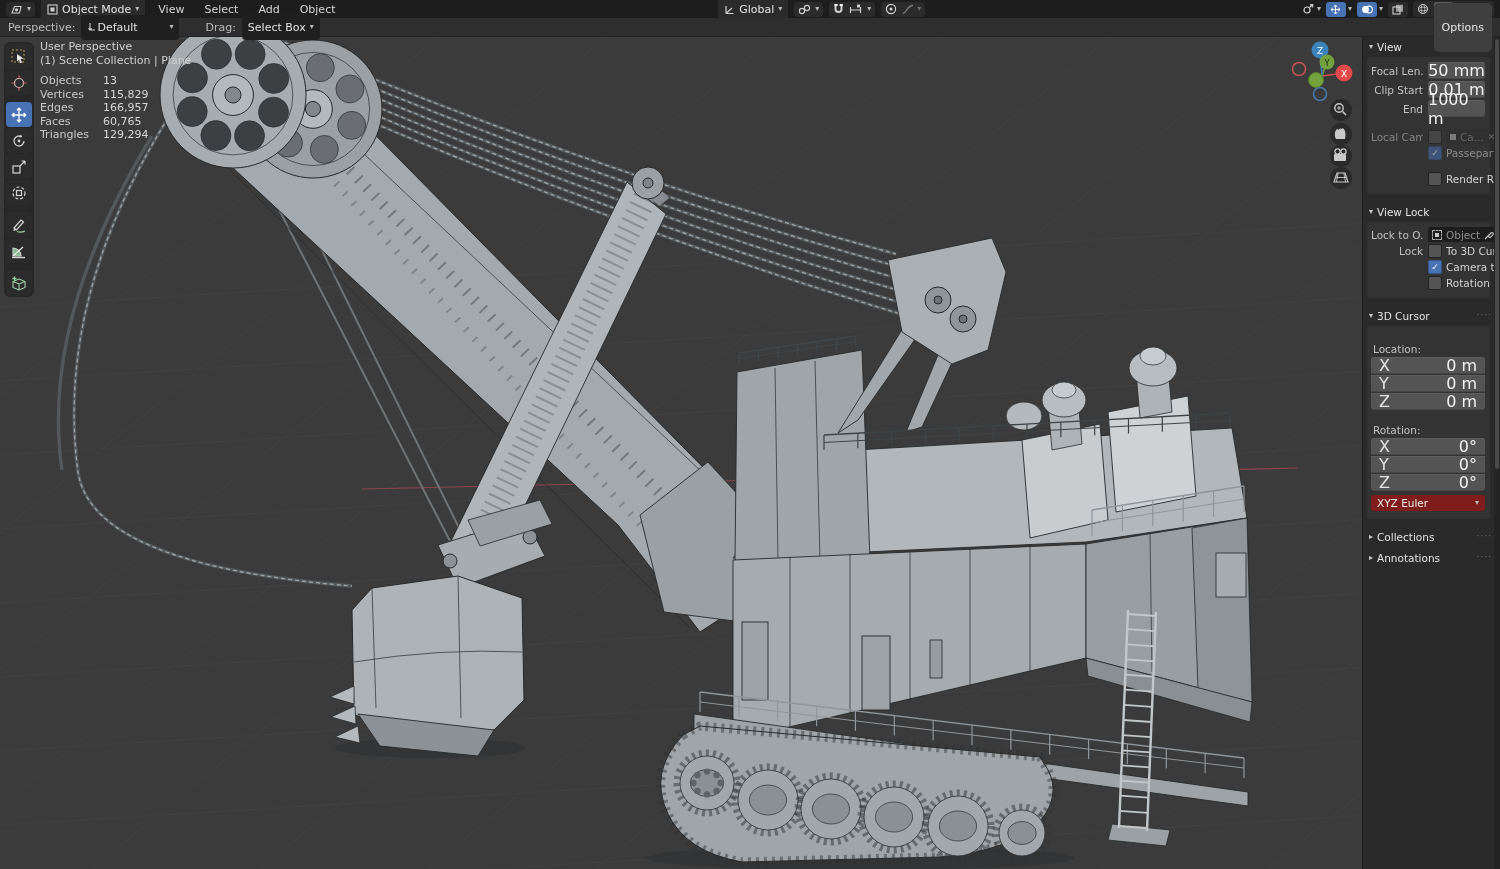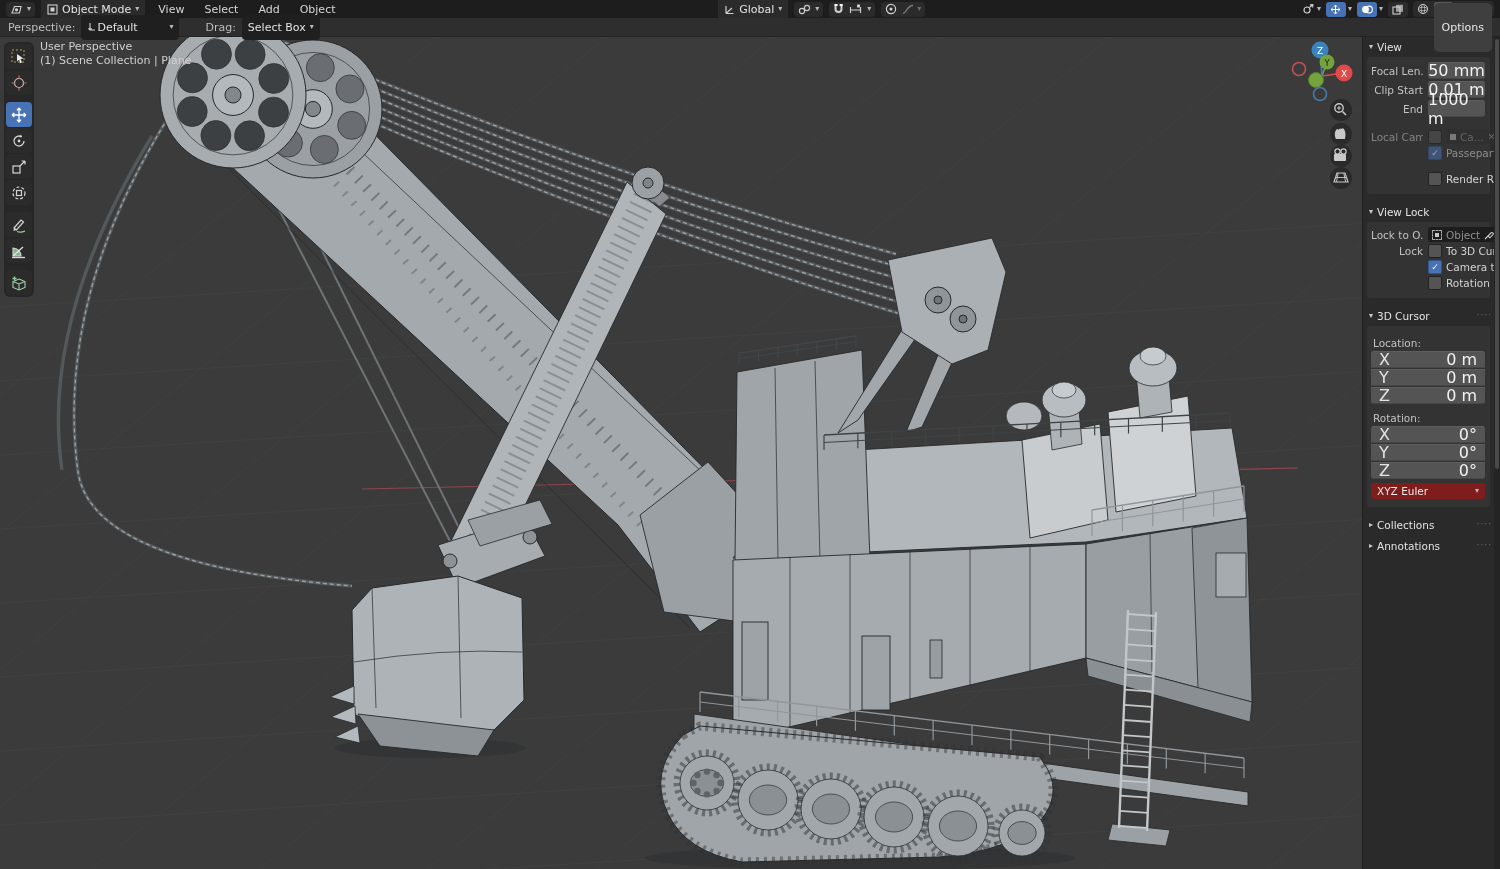--- a/index.html
+++ b/index.html
@@ -64,21 +64,21 @@
     gap:4px;padding:0 4px;color:#8d8d8d}
   .objicon{width:8px;height:8px;border:1px dashed #a9a9a9;position:relative;flex:none}
   .objicon::after{content:"";position:absolute;left:2px;top:2px;width:4px;height:4px;background:#c7c7c7}
   .sqicon{width:6px;height:6px;background:#b5b5b5;flex:none}
   .xicon{margin-left:auto;color:#9a9a9a;font-size:9px}
   .stack{display:flex;flex-direction:column;gap:1px;margin:2px 2px}
   .stack .field{justify-content:space-between;padding:0 8px;border-radius:0}
   .stack .field:first-child{border-radius:3px 3px 0 0}
   .stack .field:last-child{border-radius:0 0 3px 3px}
   .stack .axis{color:#e3e3e3}
-  .grouplabel{margin:8px 2px 2px 4px;color:#c2c2c2}
+  .grouplabel{margin:14px 2px 2px 4px;color:#c2c2c2}
   .dropdown{height:16px;background:#7f1d1d;border-radius:3px;display:flex;align-items:center;
     justify-content:space-between;padding:0 6px;margin:4px 2px 2px 2px;color:#e9e9e9}
   svg text{font-family:"DejaVu Sans",sans-serif}
   .grid{stroke:#474747;stroke-width:1;opacity:.45}
   .cable{fill:none;stroke:#53585b;stroke-width:3.4}
   .cable2{fill:none;stroke:#9aa0a4;stroke-width:1.4;stroke-dasharray:4 3}
   .wire{stroke:#26292b;stroke-width:.7;fill:none}
   .icon{display:block}
 </style>
 </head>
@@ -593,20 +593,44 @@
       <path d="M9,5 L15,7.5 L15,13.5 L9,16 L3,13.5 L3,7.5 Z" fill="none" stroke="#9fd0a8" stroke-width="1.1"></path>
       <path d="M3,7.5 L9,10 L15,7.5 M9,10 L9,16" fill="none" stroke="#9fd0a8" stroke-width="1.1"></path>
       <path d="M4.5,2.5 v4 M2.5,4.5 h4" stroke="#8fd39a" stroke-width="1.3"></path>
     </svg>
   </div>
 </div>
 
 <div class="stats">
   <div class="hdr">User Perspective</div>
   <div class="hdr">(1) Scene Collection | Plane</div>
+  <table>
+    <tbody>
+        <tr>
+          <td>Objects</td>
+          <td class="v">13</td>
+        </tr>
+    <tr>
+          <td>Vertices</td>
+          <td class="v">115,829</td>
+        </tr>
+    <tr>
+          <td>Edges</td>
+          <td class="v">166,957</td>
+        </tr>
+    <tr>
+          <td>Faces</td>
+          <td class="v">60,765</td>
+        </tr>
+    <tr>
+          <td>Triangles</td>
+          <td class="v">129,294</td>
+        </tr>
+  </tbody>
+    </table>
 </div>
 
 <div class="npanel">
   <div class="sect-h">
     <span class="chev">▾</span>
     <span>View</span>
     <span class="grip"></span>
   </div>
   <div class="sbody">
     <div class="frow">

